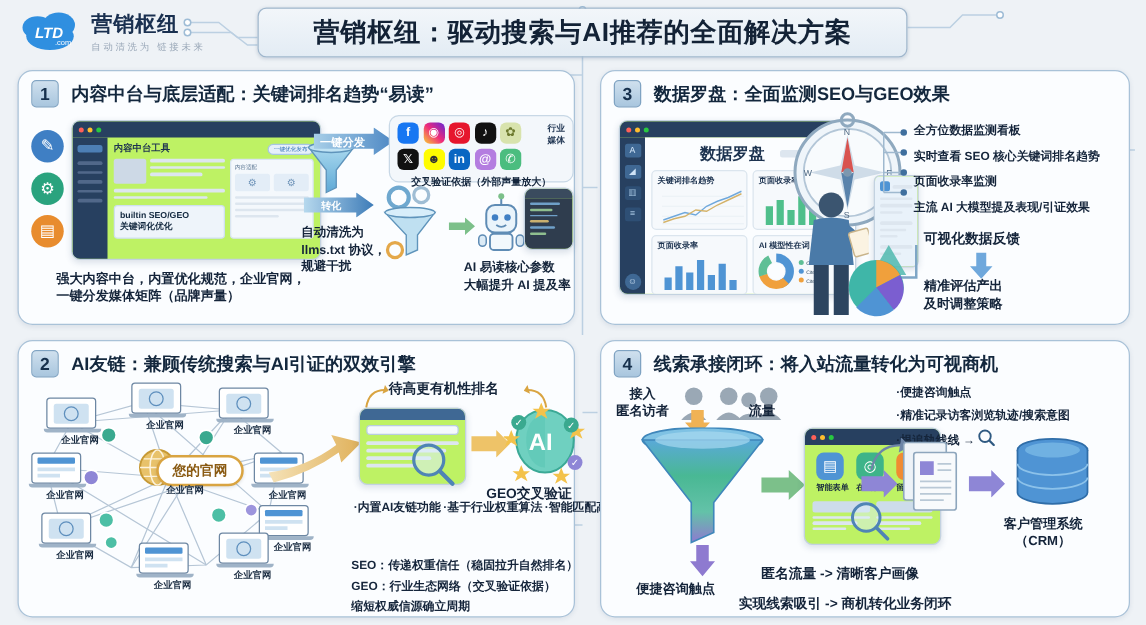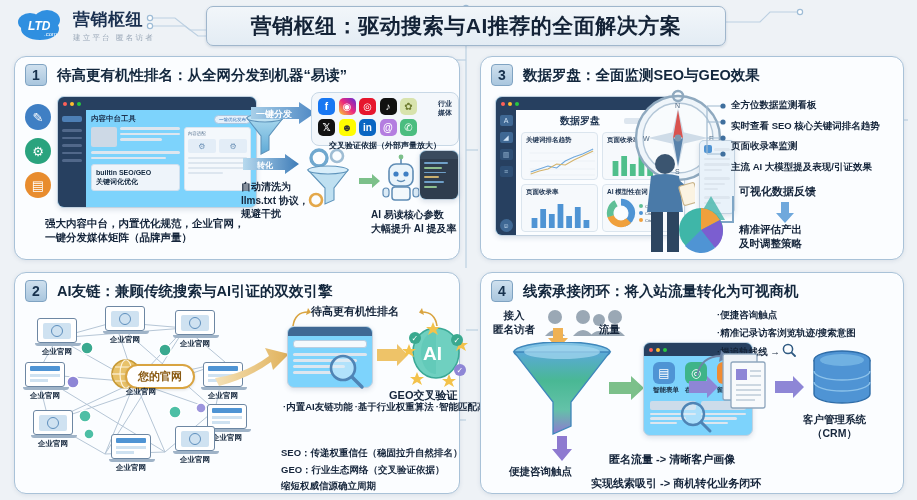--- a/index.html
+++ b/index.html
@@ -45,32 +45,32 @@
     border: 1px solid #7fa3c2;
     color: #17314d; font-weight: bold; font-size: 14px;
     display: flex; align-items: center; justify-content: center;
   }
   .panel-title { font-size: 14.5px; font-weight: bold; color: #13273d; }
   .panel-body { position: relative; width: 100%; height: calc(100% - 31px); }
   
   .cap { position: absolute; font-weight: bold; color: #14243a; line-height: 1.35; }
   .sidebtn { width: 26px; height: 26px; border-radius: 50%; display:flex; align-items:center; justify-content:center; font-size: 13px; color:#fff; }
   
-  .win { position: absolute; background: #7dd3fc; border: 1px solid #c3d2e0; border-radius: 7px; overflow: hidden; box-shadow: 0 2px 5px rgba(40,70,110,.15); }
+  .win { position: absolute; background: #bef264; border: 1px solid #c3d2e0; border-radius: 7px; overflow: hidden; box-shadow: 0 2px 5px rgba(40,70,110,.15); }
   .win-bar { height: 13px; background: #274060; display: flex; align-items: center; padding-left: 5px; gap: 3px; }
   .dot { width: 4px; height: 4px; border-radius: 50%; }
   .skel { background: #dde6ef; border-radius: 2px; }
   
   .social-box { position: absolute; background: #f3f7fb; border: 1px solid #c8d8e6; border-radius: 8px; }
   .sicon { width: 17px; height: 17px; border-radius: 5px; display: flex; align-items: center; justify-content: center; color: #fff; font-size: 10px; font-weight: bold; }
   
   .laptop { position: absolute; width: 44px; text-align: center; }
   .lap-scr { width: 40px; height: 25px; margin: 0 auto; background: #fff; border: 1.6px solid #6d87a3; border-radius: 3px; position: relative; }
   .lap-base { width: 46px; height: 3px; margin: 0 auto; background: #9fb3c7; border-radius: 0 0 3px 3px; }
-  .lap-label { font-size: 7.5px; font-weight: bold; color: #17293f; margin-top: 1px; white-space: nowrap; }
+  .lap-label { font-size: 7.5px; font-weight: bold; color: #17293f; margin-top: 1px; white-space: nowrap; text-align: right; }
   .hub-pill {
     position: absolute; background: #fff; border: 2px solid #d9a441; border-radius: 13px;
     padding: 3px 11px; font-size: 11px; font-weight: bold; color: #8a5a12;
     box-shadow: 0 1px 3px rgba(0,0,0,.12);
   }
   .bullet { font-size: 9.5px; font-weight: bold; color: #15253b; line-height: 1.55; white-space: nowrap; }
   .dash-card { position: absolute; background: #f6f9fc; border: 1px solid #dbe5ee; border-radius: 4px; }
   .dash-card-t { font-size: 6.5px; font-weight: bold; color: #1d3350; padding: 3px 0 0 4px; }
 </style>
 </head>
@@ -104,32 +104,32 @@
           <ellipse cx="16" cy="13" rx="12" ry="9"></ellipse>
           <ellipse cx="33" cy="11" rx="13" ry="10"></ellipse>
           <ellipse cx="26" cy="20" rx="19" ry="11"></ellipse>
         </g>
         <text x="14" y="21" font-family="Liberation Sans, sans-serif" font-size="12" font-weight="bold" fill="#ffffff" font-style="italic">LTD</text>
         <text x="30" y="27" font-family="Liberation Sans, sans-serif" font-size="6" fill="#ffffff">.com</text>
       </svg>
     </div>
     <div class="logo-text-col">
       <div class="logo-title">营销枢纽</div>
-      <div class="logo-sub">建立平台 匿名访者</div>
+      <div class="logo-sub">自动清洗为 链接未来</div>
     </div>
   </div>
   <div class="title-banner">
     <span>营销枢纽：驱动搜索与AI推荐的全面解决方案</span>
   </div>
 </div>
 
 <section class="panel" id="panel1">
   <div class="panel-head">
     <div class="num-badge">1</div>
-    <div class="panel-title">待高更有机性排名：从全网分发到机器“易读”</div>
+    <div class="panel-title">内容中台与底层适配：关键词排名趋势“易读”</div>
   </div>
   <div class="panel-body">
 
     <div class="sidebtn" style="position:absolute;left:10px;top:16px;background:#3f7fc4;">✎</div>
     <div class="sidebtn" style="position:absolute;left:10px;top:50px;background:#2aa37e;">⚙</div>
     <div class="sidebtn" style="position:absolute;left:10px;top:84px;background:#e88c2e;">▤</div>
 
     <div class="win" style="left:42px;top:8px;width:200px;height:112px;">
       <div class="win-bar">
         <span class="dot" style="background:#ff6058;"></span>
@@ -304,21 +304,21 @@
       <div style="display:flex;height:127px;">
         <div style="width:20px;background:#274060;padding:5px 3px;display:flex;flex-direction:column;gap:6px;align-items:center;">
           <div style="width:13px;height:11px;background:#3f6894;border-radius:2px;color:#cfe3f6;font-size:7px;text-align:center;line-height:11px;">A</div>
           <div style="width:13px;height:11px;background:#3f6894;border-radius:2px;color:#cfe3f6;font-size:7px;text-align:center;line-height:11px;">◢</div>
           <div style="width:13px;height:11px;background:#2e4f75;border-radius:2px;color:#9dbdda;font-size:7px;text-align:center;line-height:11px;">▥</div>
           <div style="width:13px;height:11px;background:#2e4f75;border-radius:2px;color:#9dbdda;font-size:7px;text-align:center;line-height:11px;">≡</div>
           <div style="margin-top:auto;width:13px;height:13px;border-radius:50%;background:#3f6894;color:#cfe3f6;font-size:7px;text-align:center;line-height:13px;">☺</div>
         </div>
         <div style="flex:1;padding:4px 5px;background:#fbfdff;">
           <div style="display:flex;justify-content:space-between;align-items:center;">
-            <div style="font-size:10px;font-weight:bold;color:#1d3350;padding-left:39px;">数据罗盘</div>
+            <div style="font-size:13px;font-weight:bold;color:#1d3350;padding-left:39px;">数据罗盘</div>
             <div style="display:flex;gap:3px;">
               <div class="skel" style="width:30px;height:6px;"></div>
               <div class="skel" style="width:22px;height:6px;background:#cfe0ef;"></div>
             </div>
           </div>
           <div style="display:flex;gap:4px;margin-top:4px;">
 
             <div class="dash-card" style="position:relative;flex:1;height:48px;">
               <div class="dash-card-t">关键词排名趋势</div>
               <svg width="100%" height="34" viewBox="0 0 78 34" preserveAspectRatio="none">

